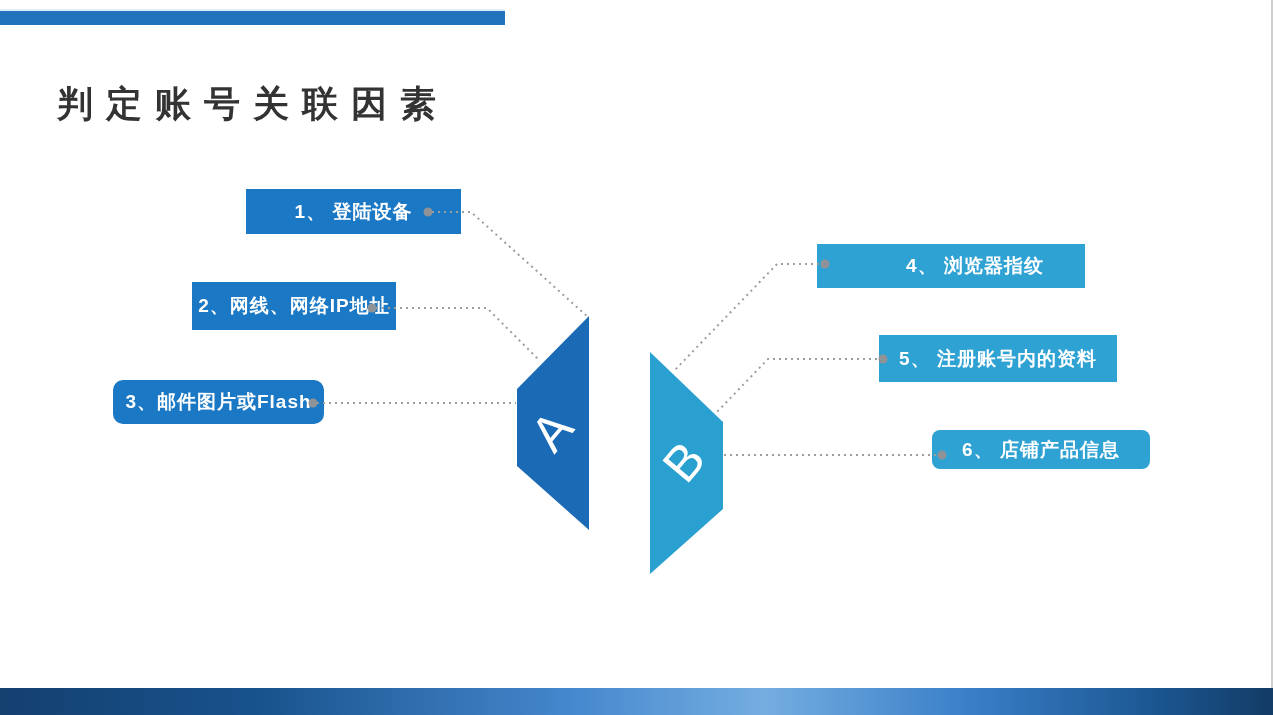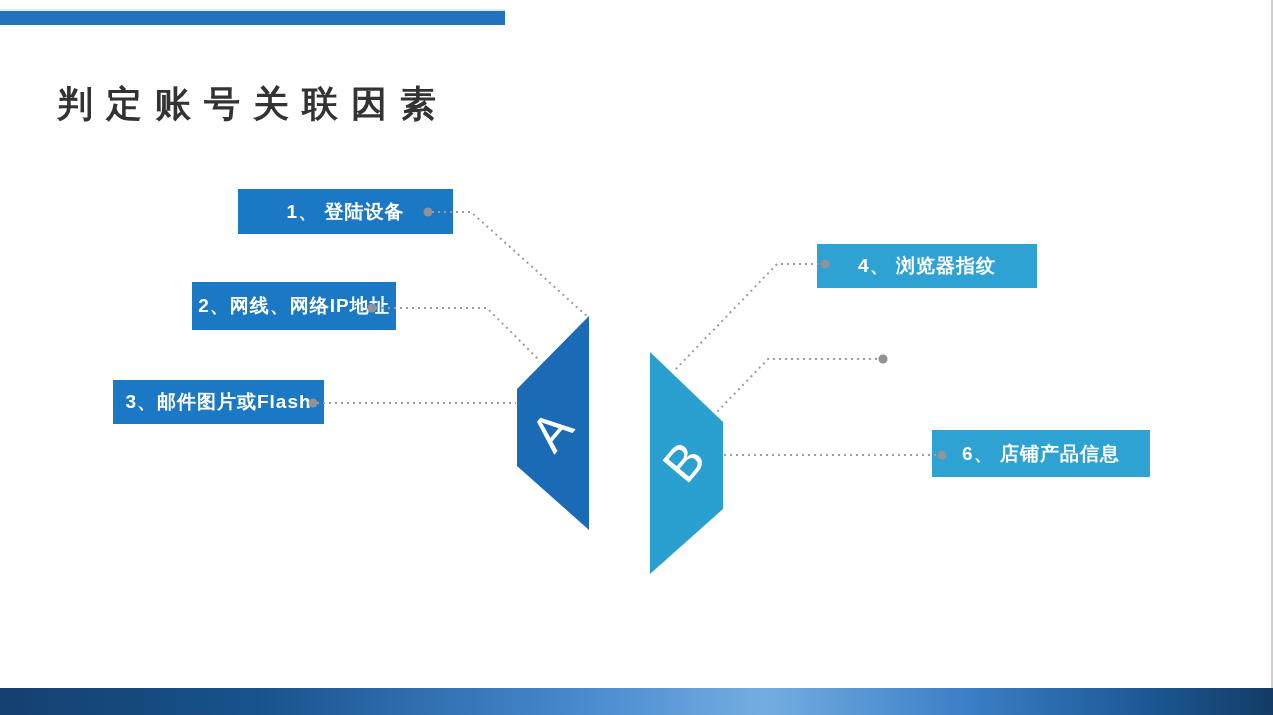--- a/index.html
+++ b/index.html
@@ -32,26 +32,26 @@
     position: absolute;
     display: flex; align-items: center; justify-content: center;
     color: #ffffff;
     font-size: 19px; font-weight: bold;
     letter-spacing: 1px;
     white-space: nowrap;
     z-index: 1;
   }
   .item-box.dark  { background: #1a78c4; }
   .item-box.light { background: #2fa2d4; }
-  .box-1 { left: 238px; top: 189px; width: 215px; height: 45px; }
+  .box-1 { left: 246px; top: 189px; width: 215px; height: 45px; }
   .box-2 { left: 192px; top: 282px; width: 204px; height: 48px; }
-  .box-3 { left: 113px; top: 380px; width: 211px; height: 44px; }
-  .box-4 { left: 817px; top: 244px; width: 220px; height: 44px; }
+  .box-3 { left: 113px; top: 380px; width: 211px; height: 44px; border-radius: 10px; }
+  .box-4 { left: 817px; top: 244px; width: 220px; height: 44px; padding-left: 48px; }
   .box-5 { left: 879px; top: 335px; width: 238px; height: 47px; }
-  .box-6 { left: 932px; top: 430px; width: 218px; height: 47px; }
+  .box-6 { left: 932px; top: 430px; width: 218px; height: 39px; border-radius: 8px; }
   .diagram-layer {
     position: absolute; left: 0; top: 0;
     width: 1273px; height: 715px;
     z-index: 2;
     pointer-events: none;
   }
   .flag-letter {
     font-family: "Liberation Sans", "DejaVu Sans", sans-serif;
     font-size: 50px;
     font-weight: 400;
@@ -86,20 +86,23 @@
   <div class="item-box dark box-2">
     <span>2、网线、网络IP地址</span>
   </div>
   <div class="item-box dark box-3">
     <span>3、邮件图片或Flash</span>
   </div>
 
   <div class="item-box light box-4">
     <span>4、 浏览器指纹</span>
   </div>
+  <div class="item-box light box-5">
+    <span>5、 注册账号内的资料</span>
+  </div>
   <div class="item-box light box-6">
     <span>6、 店铺产品信息</span>
   </div>
 
   <svg class="diagram-layer" viewBox="0 0 1273 715" xmlns="http://www.w3.org/2000/svg">
 
     <polygon points="589,316 517,389 517,466 589,530" fill="#1a6ab5"></polygon>
     <polygon points="650,352 723,422 723,509 650,574" fill="#2aa0d0"></polygon>
 
     <text class="flag-letter" transform="translate(552,431) rotate(-50)" text-anchor="middle" dominant-baseline="central">A</text>

